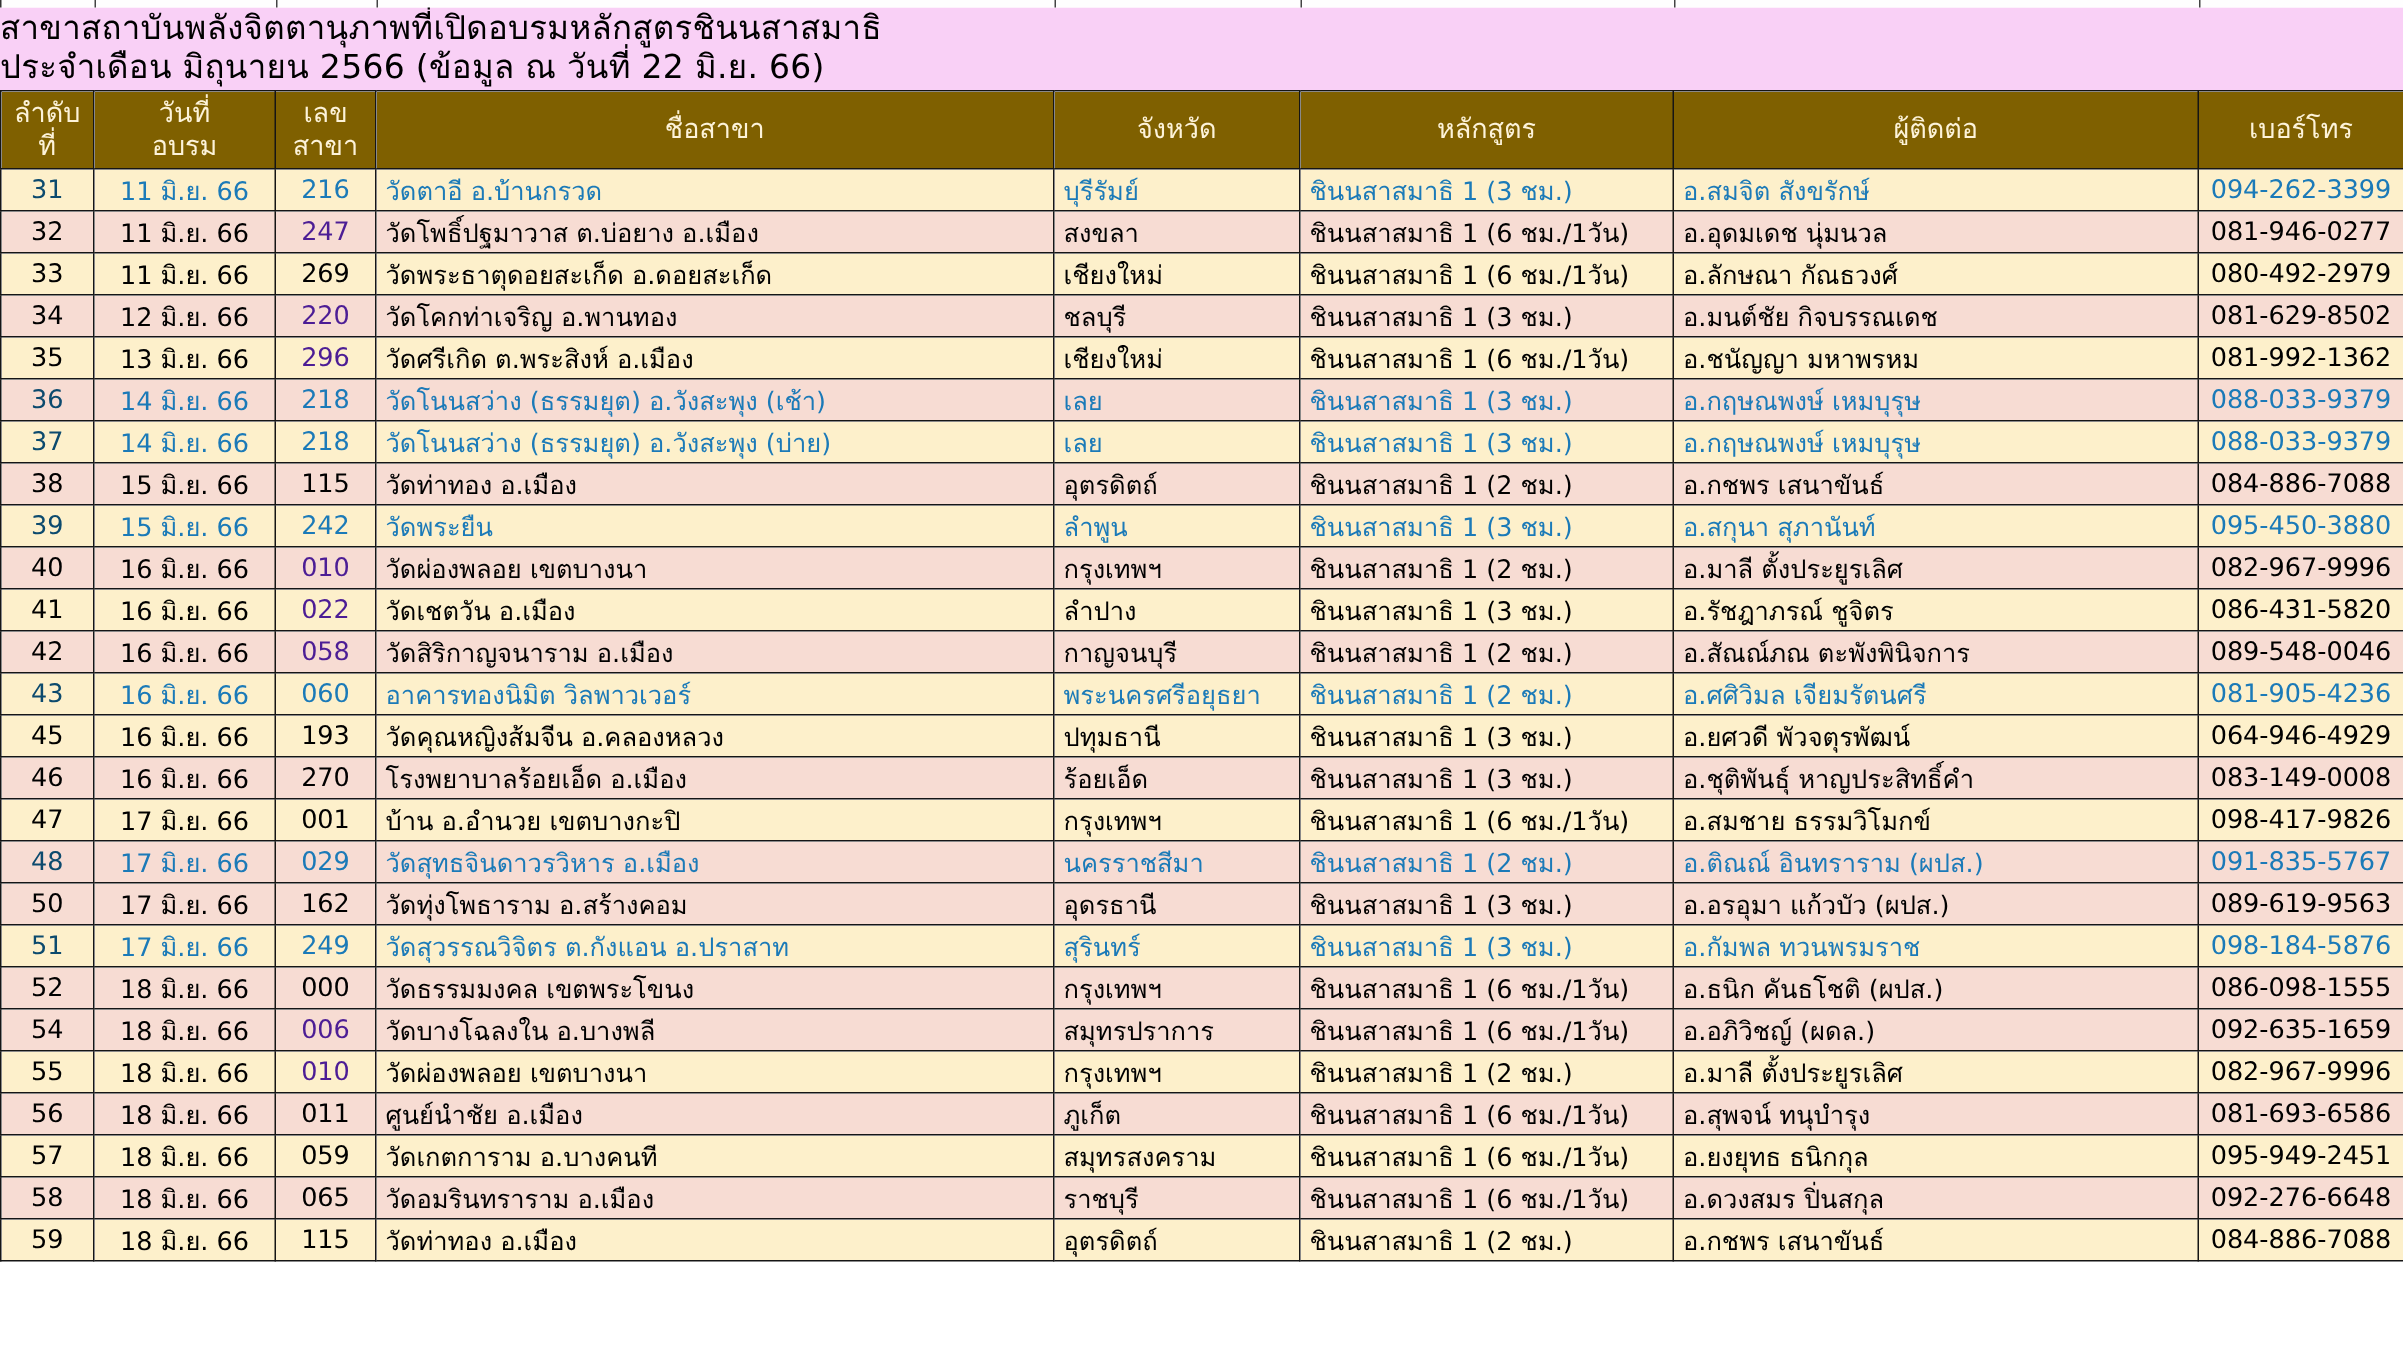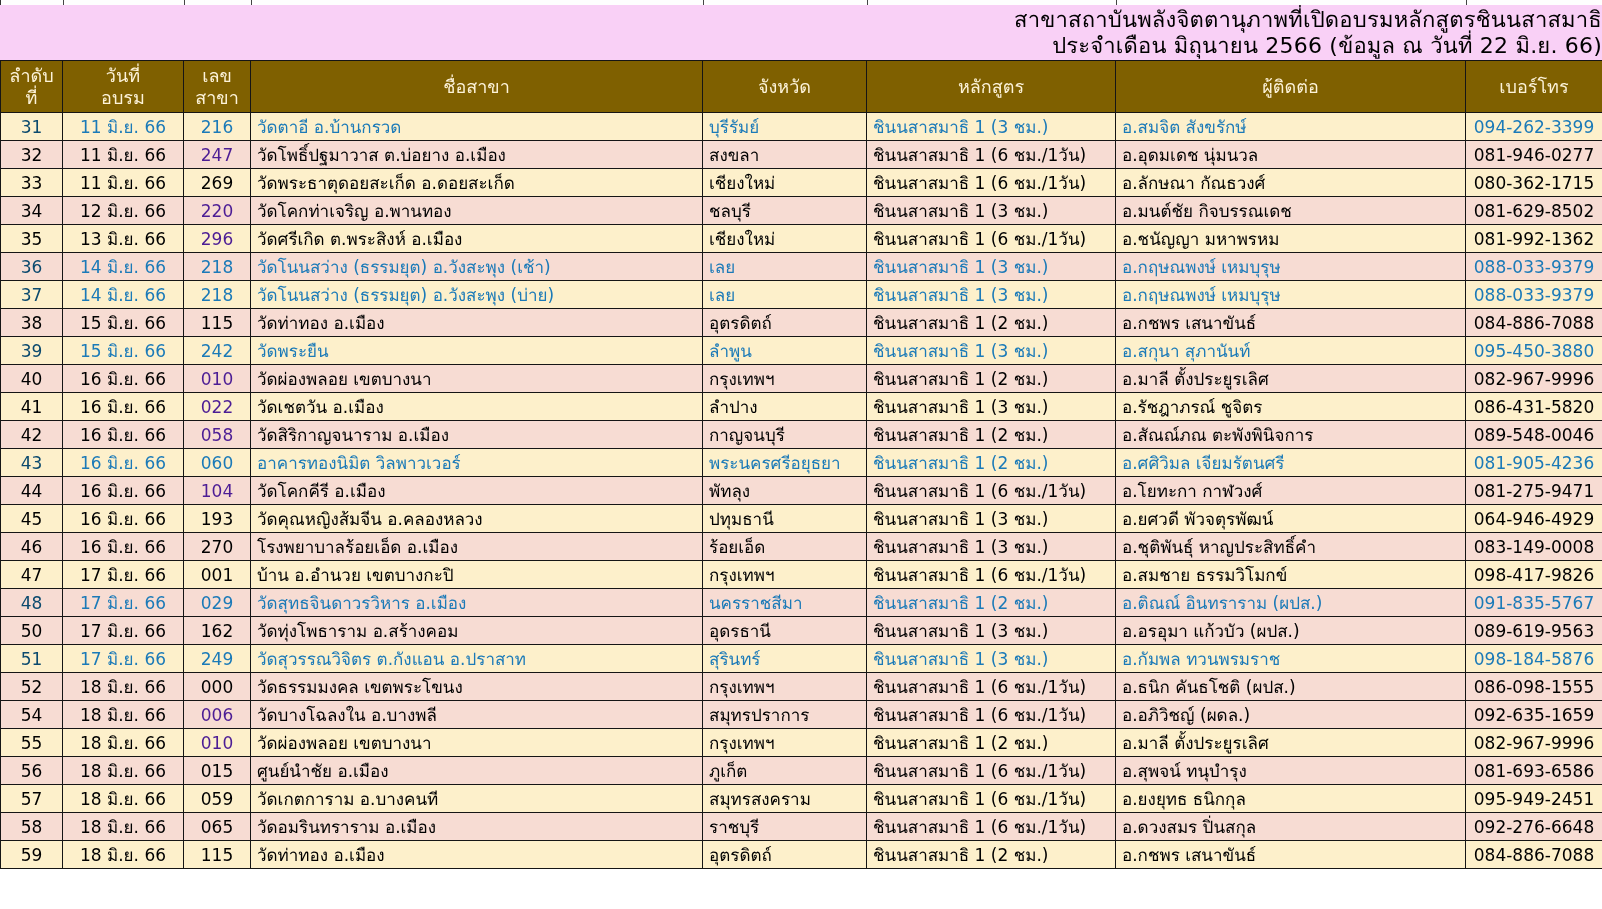--- a/index.html
+++ b/index.html
@@ -7,21 +7,21 @@
     width:1602px;height:909px;overflow:hidden;
     font-family:"DejaVu Sans","Liberation Sans",sans-serif;
     color:#000;box-sizing:border-box;
   }
   
   .top-strip{height:5px;background:#fefefe;position:relative;border-left:1px solid #333;}
   .top-strip .tick{position:absolute;top:0;width:1px;height:5px;background:#444;}
   
   .title-band{
     height:55px;background:#f9d0f6;
-    display:flex;flex-direction:column;justify-content:center;align-items:flex-end;
+    display:flex;flex-direction:column;justify-content:center;align-items:flex-start;
     font-size:22px;line-height:26px;letter-spacing:.2px;
   }
   table{border-collapse:collapse;table-layout:fixed;width:1602px;}
   col.c-no{width:62px;} col.c-date{width:121px;} col.c-bno{width:67px;}
   col.c-bname{width:452px;} col.c-prov{width:164px;} col.c-course{width:249px;}
   col.c-contact{width:350px;} col.c-phone{width:137px;}
   th,td{border:1px solid #151515;overflow:hidden;white-space:nowrap;box-sizing:border-box;}
   thead th{
     background:#7f6000;color:#fdf3d9;font-weight:normal;
     height:52px;font-size:18px;line-height:22px;white-space:pre-line;
@@ -105,21 +105,21 @@
       <td class="al-c">081-946-0277</td>
     </tr>
         <tr class="cream">
       <td class="al-c cell-no">33</td>
       <td class="al-c">11 มิ.ย. 66</td>
       <td class="al-c">269</td>
       <td class="al-l">วัดพระธาตุดอยสะเก็ด อ.ดอยสะเก็ด</td>
       <td class="al-l">เชียงใหม่</td>
       <td class="al-l">ชินนสาสมาธิ 1 (6 ชม./1วัน)</td>
       <td class="al-l">อ.ลักษณา กัณธวงศ์</td>
-      <td class="al-c">080-362-1715</td>
+      <td class="al-c">080-492-2979</td>
     </tr>
         <tr class="rose">
       <td class="al-c cell-no">34</td>
       <td class="al-c">12 มิ.ย. 66</td>
       <td class="al-c num-red">220</td>
       <td class="al-l">วัดโคกท่าเจริญ อ.พานทอง</td>
       <td class="al-l">ชลบุรี</td>
       <td class="al-l">ชินนสาสมาธิ 1 (3 ชม.)</td>
       <td class="al-l">อ.มนต์ชัย กิจบรรณเดช</td>
       <td class="al-c">081-629-8502</td>
@@ -207,30 +207,20 @@
         <tr class="cream blue-row">
       <td class="al-c cell-no">43</td>
       <td class="al-c">16 มิ.ย. 66</td>
       <td class="al-c num-blue">060</td>
       <td class="al-l">อาคารทองนิมิต วิลพาวเวอร์</td>
       <td class="al-l">พระนครศรีอยุธยา</td>
       <td class="al-l">ชินนสาสมาธิ 1 (2 ชม.)</td>
       <td class="al-l">อ.ศศิวิมล เจียมรัตนศรี</td>
       <td class="al-c">081-905-4236</td>
     </tr>
-        <tr class="rose">
-      <td class="al-c cell-no">44</td>
-      <td class="al-c">16 มิ.ย. 66</td>
-      <td class="al-c num-red">104</td>
-      <td class="al-l">วัดโคกคีรี อ.เมือง</td>
-      <td class="al-l">พัทลุง</td>
-      <td class="al-l">ชินนสาสมาธิ 1 (6 ชม./1วัน)</td>
-      <td class="al-l">อ.โยทะกา กาฬวงศ์</td>
-      <td class="al-c">081-275-9471</td>
-    </tr>
         <tr class="cream">
       <td class="al-c cell-no">45</td>
       <td class="al-c">16 มิ.ย. 66</td>
       <td class="al-c">193</td>
       <td class="al-l">วัดคุณหญิงส้มจีน อ.คลองหลวง</td>
       <td class="al-l">ปทุมธานี</td>
       <td class="al-l">ชินนสาสมาธิ 1 (3 ชม.)</td>
       <td class="al-l">อ.ยศวดี พัวจตุรพัฒน์</td>
       <td class="al-c">064-946-4929</td>
     </tr>
@@ -310,21 +300,21 @@
       <td class="al-c num-red">010</td>
       <td class="al-l">วัดผ่องพลอย เขตบางนา</td>
       <td class="al-l">กรุงเทพฯ</td>
       <td class="al-l">ชินนสาสมาธิ 1 (2 ชม.)</td>
       <td class="al-l">อ.มาลี ตั้งประยูรเลิศ</td>
       <td class="al-c">082-967-9996</td>
     </tr>
         <tr class="rose">
       <td class="al-c cell-no">56</td>
       <td class="al-c">18 มิ.ย. 66</td>
-      <td class="al-c">015</td>
+      <td class="al-c">011</td>
       <td class="al-l">ศูนย์นำชัย อ.เมือง</td>
       <td class="al-l">ภูเก็ต</td>
       <td class="al-l">ชินนสาสมาธิ 1 (6 ชม./1วัน)</td>
       <td class="al-l">อ.สุพจน์ ทนุบำรุง</td>
       <td class="al-c">081-693-6586</td>
     </tr>
         <tr class="cream">
       <td class="al-c cell-no">57</td>
       <td class="al-c">18 มิ.ย. 66</td>
       <td class="al-c">059</td>

